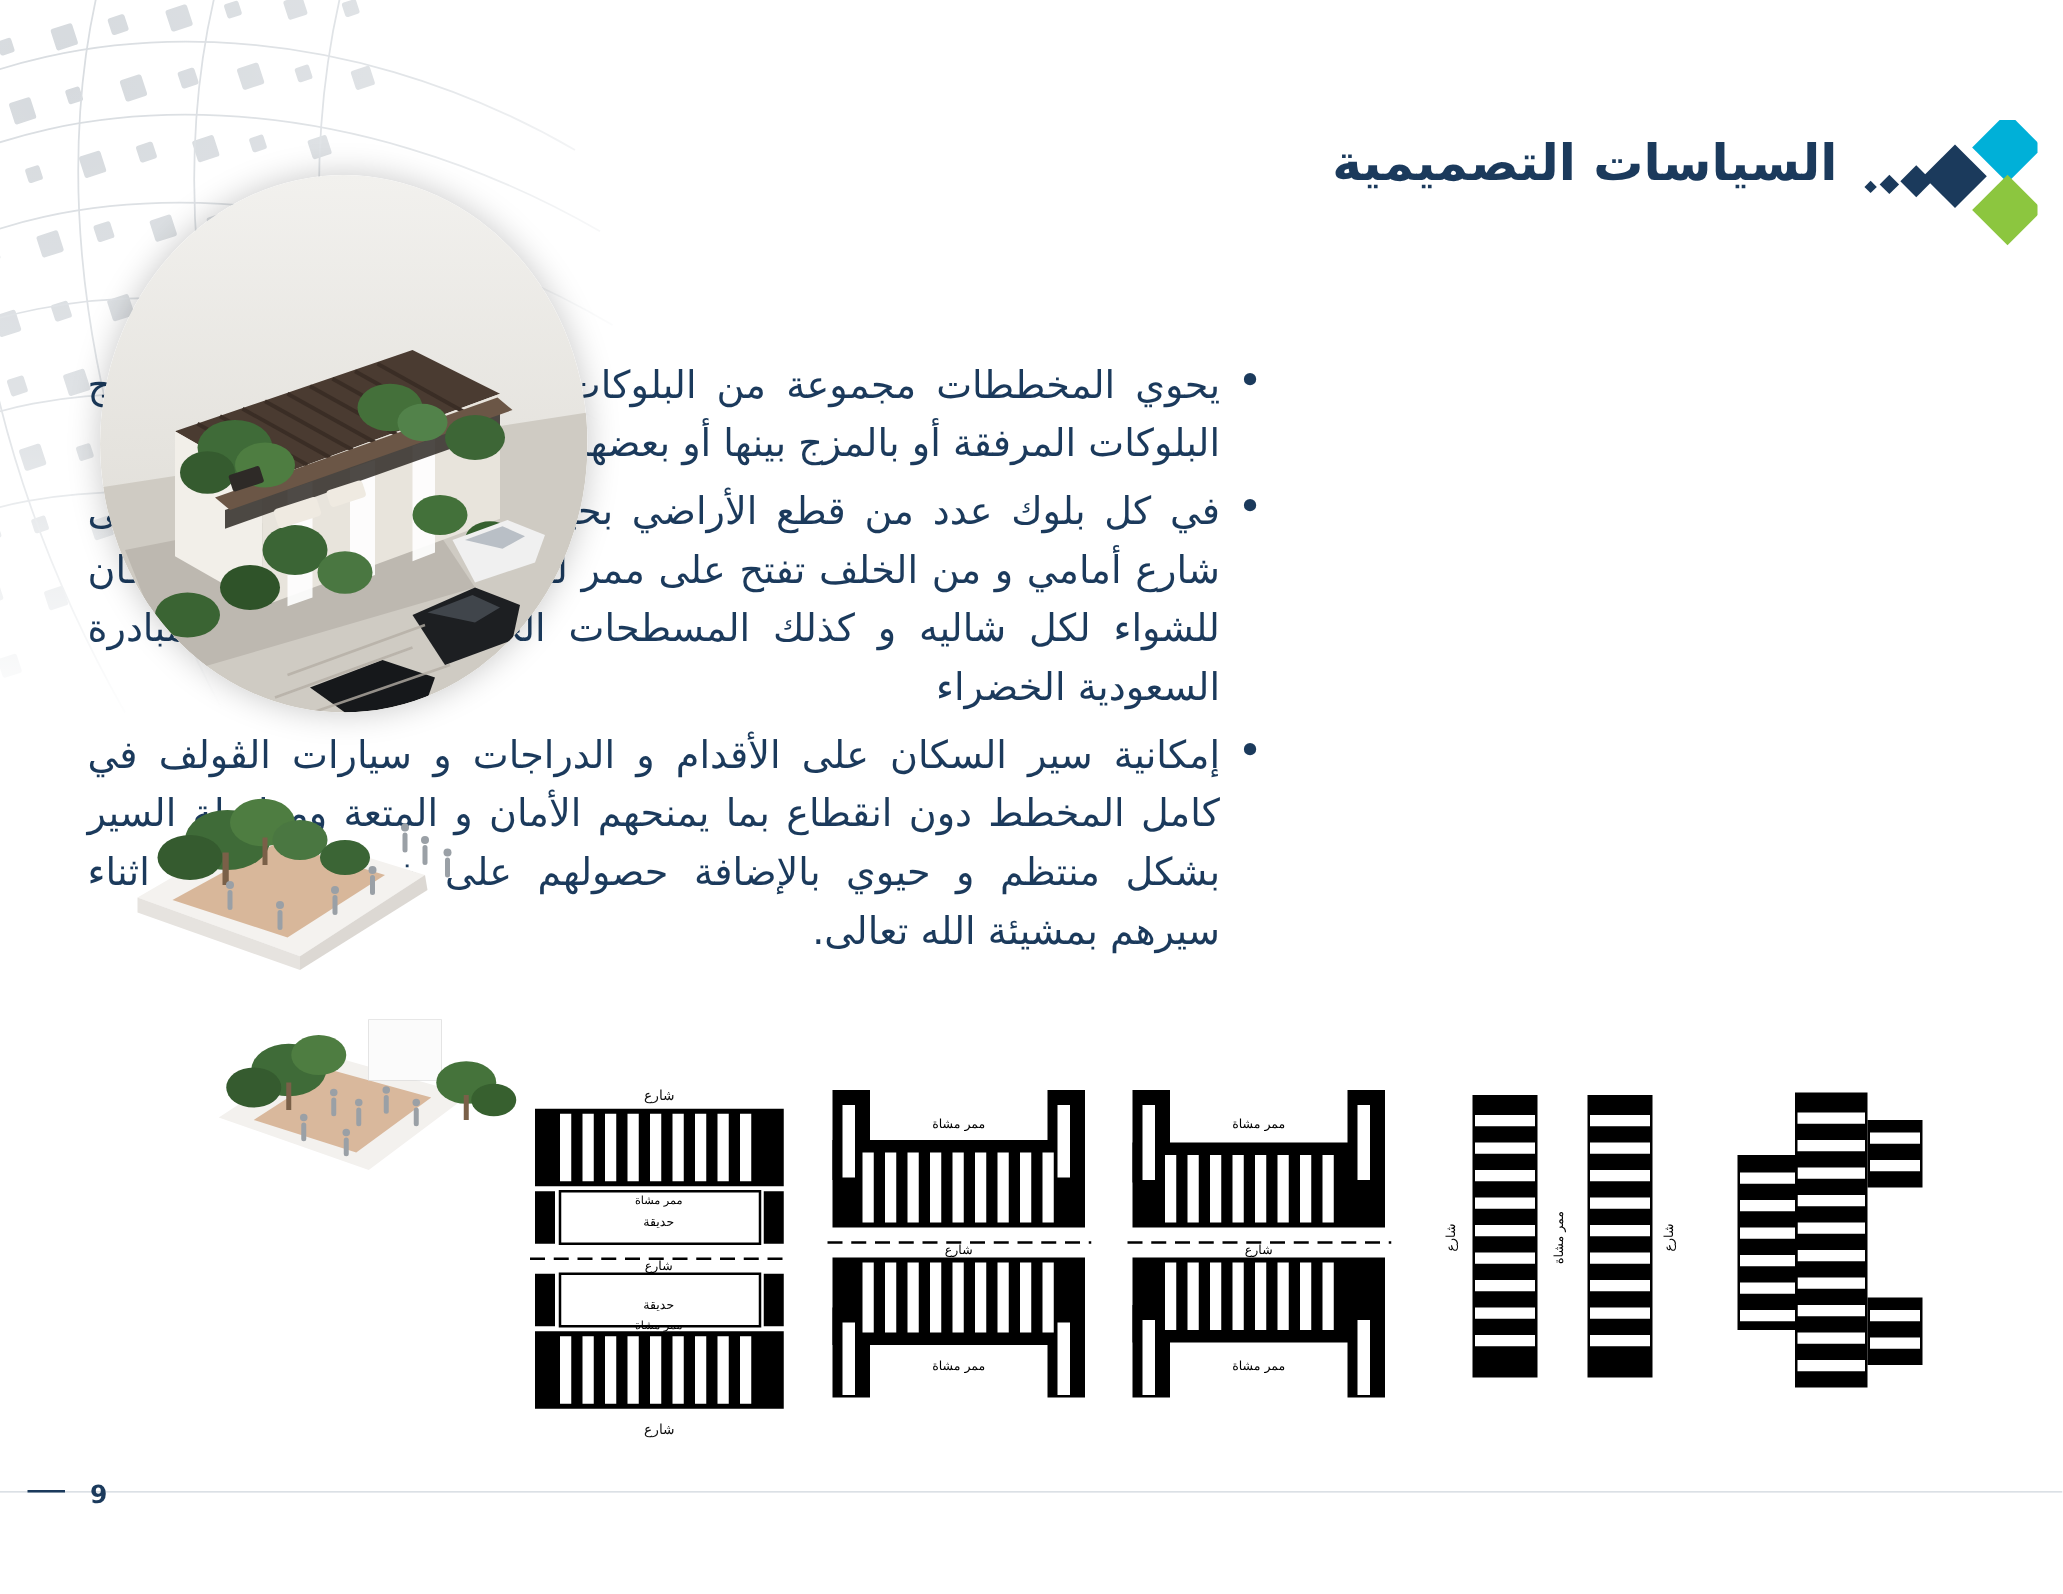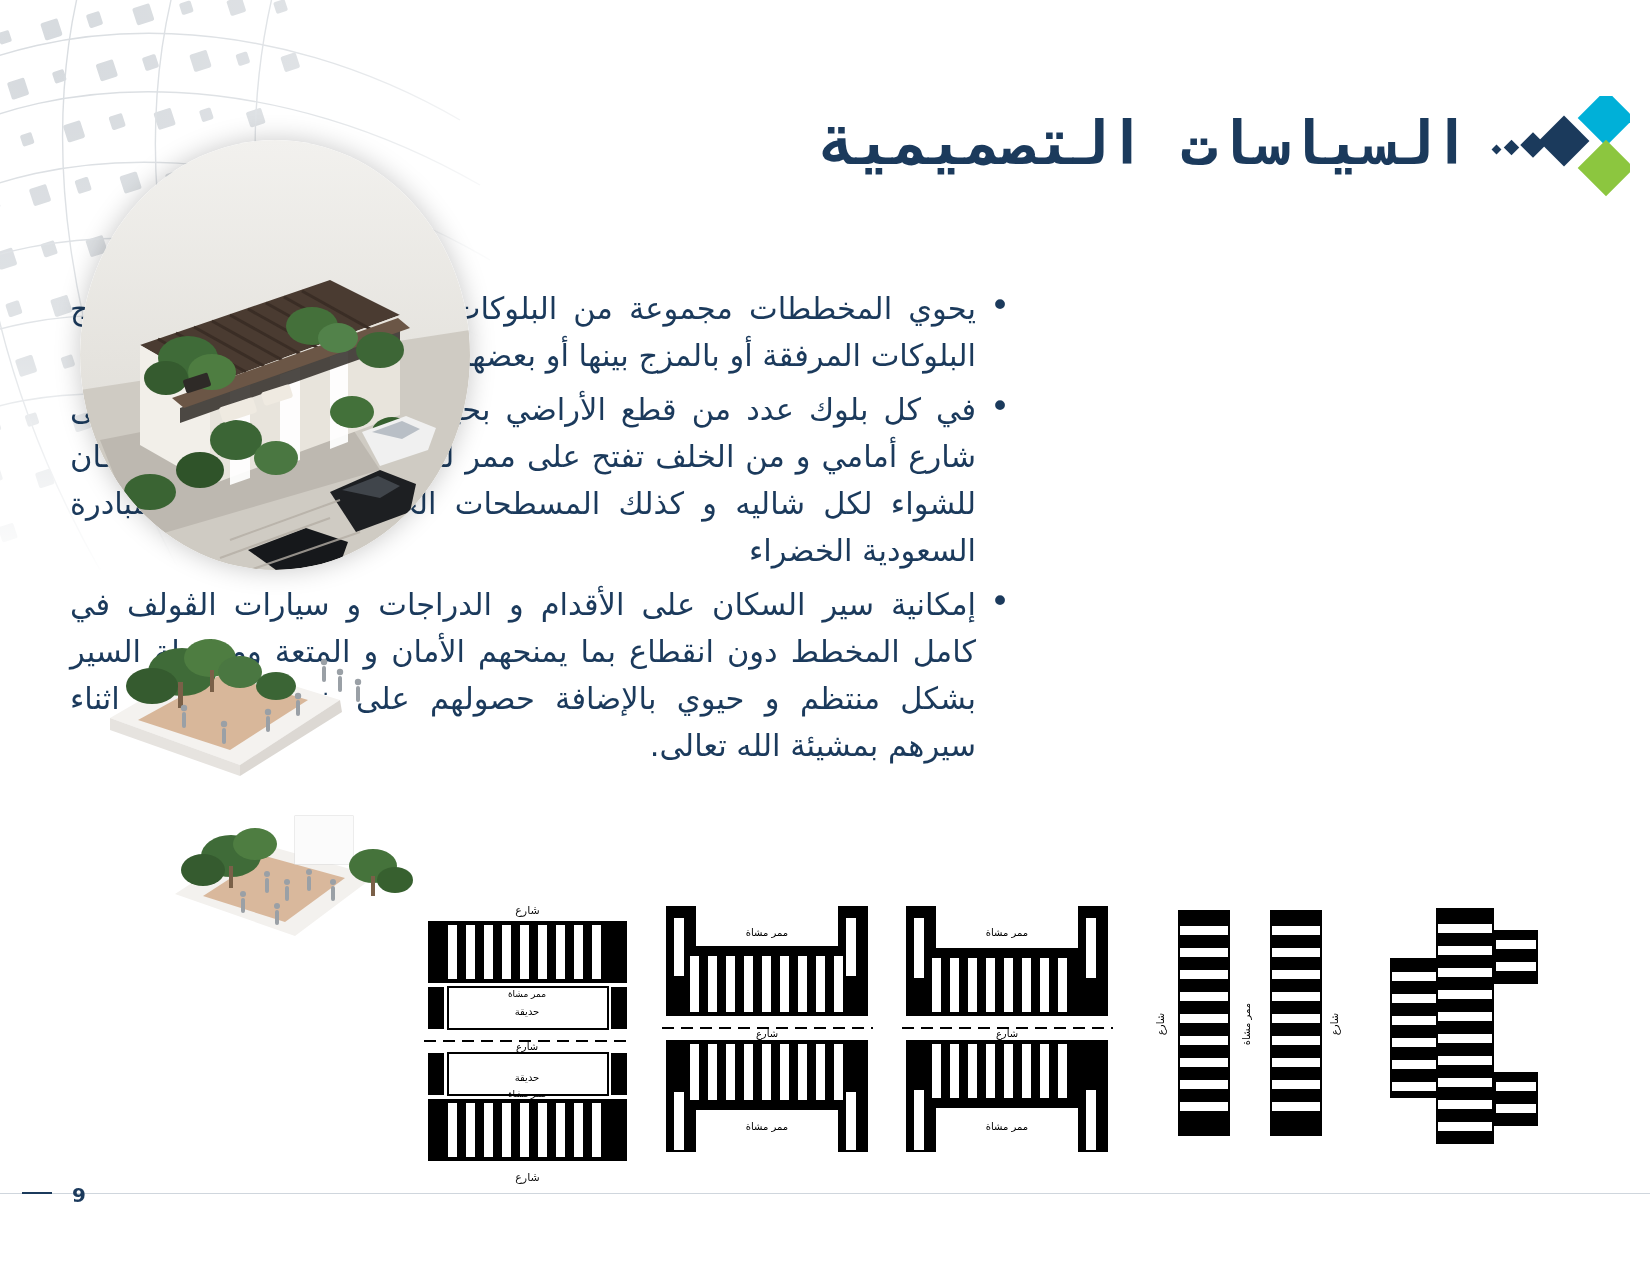--- a/index.html
+++ b/index.html
@@ -23,26 +23,25 @@
     width: 620px;
     height: 640px;
     pointer-events: none;
   }
 
   
   .title {
     position: absolute;
     top: 108px;
     right: 180px;
-    font-size: 60px;
+    font-size: 40px;
     font-weight: bold;
     color: #1b3a5c;
     letter-spacing: 0px;
     white-space: nowrap;
-    font-family: Liberation Mono, monospace;
   }
 
   
   .logo {
     position: absolute;
     top: 96px;
     right: 20px;
     width: 140px;
     height: 110px;
   }
@@ -103,21 +102,21 @@
     position: absolute;
     top: 790px;
     left: 145px;
     width: 290px;
     height: 160px;
   }
 
   
   .diagrams {
     position: absolute;
-    top: 904px;
+    top: 870px;
     left: 420px;
     width: 1150px;
     height: 290px;
   }
   .diagram {
     position: absolute;
     top: 0;
   }
   .diagram-label {
     font-size: 11px;

